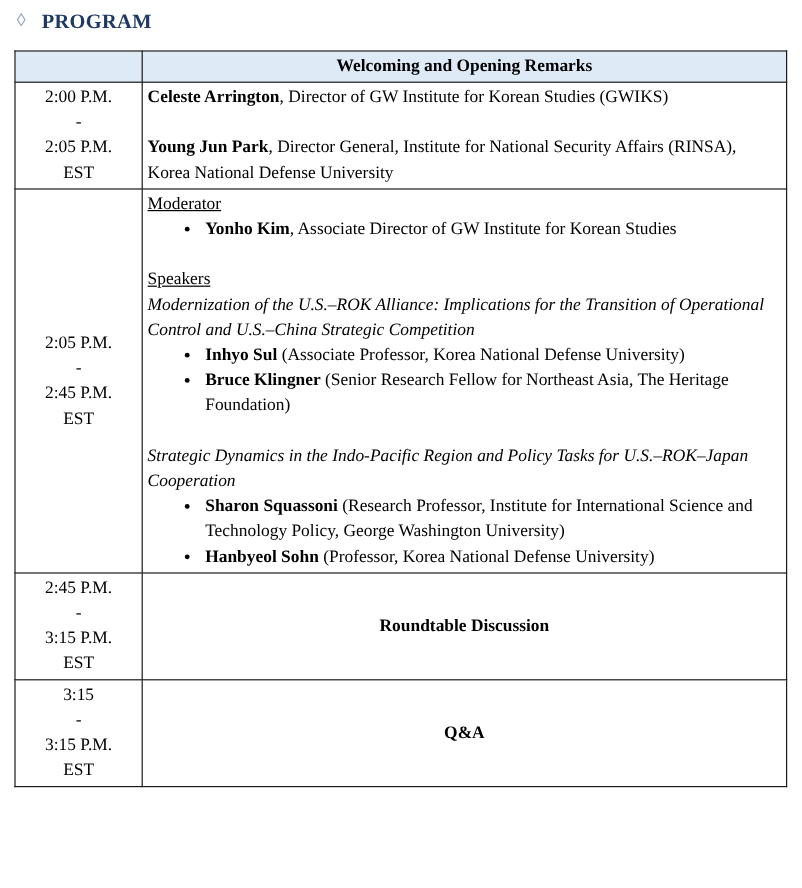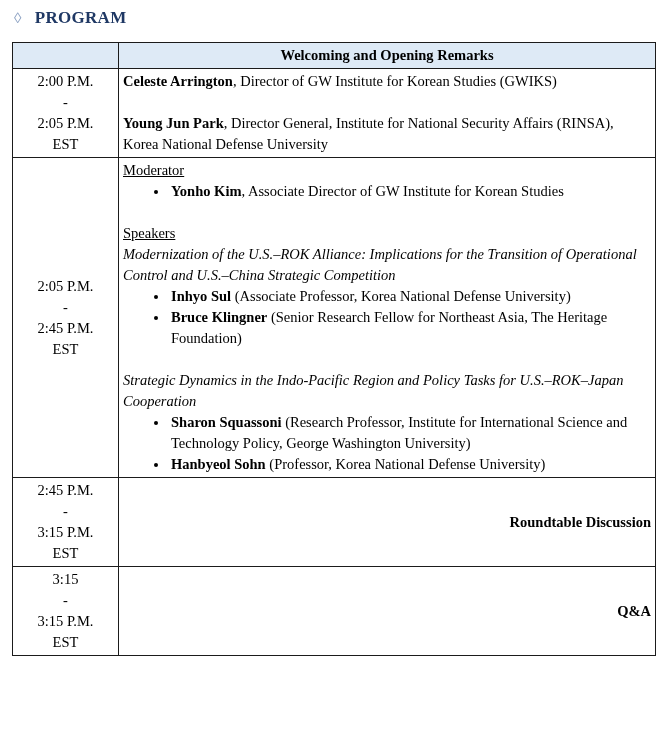--- a/index.html
+++ b/index.html
@@ -58,21 +58,21 @@
   .time-cell {
     text-align: center;
     line-height: 21px;
   }
   .content-cell {
     vertical-align: top;
     padding: 5px 8px 4px 8px;
     text-align: left;
   }
   .center-bold {
-    text-align: right;
+    text-align: center;
     font-weight: bold;
   }
   .r-date td    { height: 40px; }
   .r-header td  { height: 24px; }
   .r-welcome td { height: 76px; }
   .r-session td { height: 306px; }
   .r-round td   { height: 77px; }
   .r-qa td      { height: 76px; }
   p { margin: 0; }
   .gap-top { margin-top: 21px; font-family: Liberation Serif, serif; }

